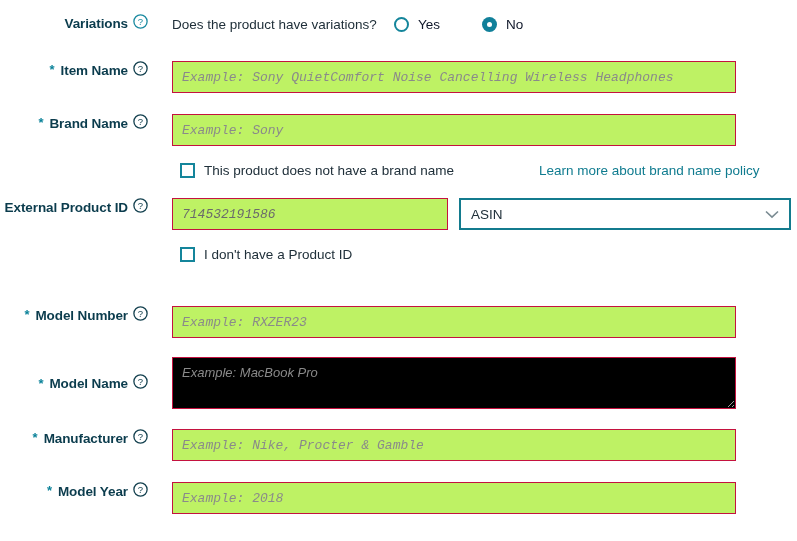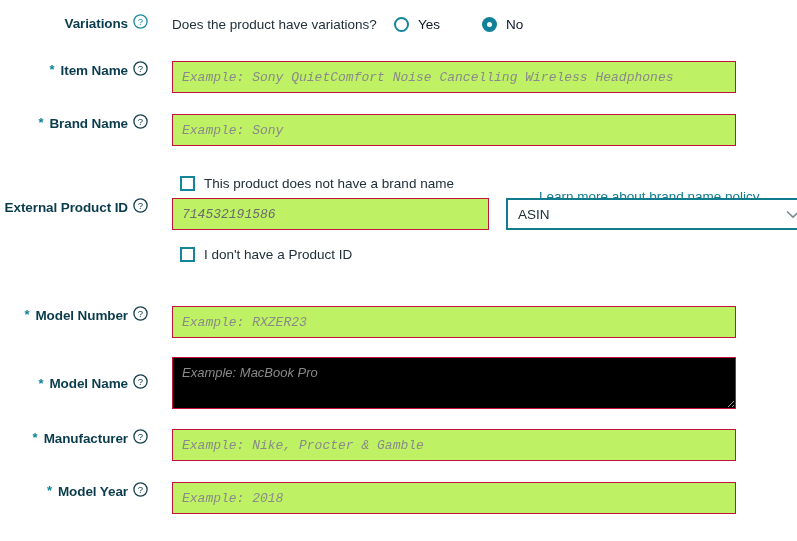--- a/index.html
+++ b/index.html
@@ -177,35 +177,35 @@
       </span>
     </div>
     <input class="field-input" style="width: 564px;" value="" placeholder="Example: Sony">
   </div>
 
   <div class="row" style="left:180px; top:163px; width:564px; align-items:center;">
     <div style="display:flex; align-items:center;">
       <span class="cb"></span>
       <span class="cb-label">This product does not have a brand name</span>
     </div>
-    <a class="link" style="margin-left:85px;margin-top:26px;">Learn more about brand name policy</a>
+    <a class="link" style="margin-left:85px;">Learn more about brand name policy</a>
   </div>
 
   <div class="row" style="left:0; top:198px;">
     <div class="label-cell">
       <span class="label-txt">External Product ID</span>
       <span class="help-icon">
         <svg width="15" height="15" viewBox="0 0 15 15">
           <circle cx="7.5" cy="7.5" r="6.6" fill="none" stroke="#14414f" stroke-width="1.3"></circle>
           <text x="7.5" y="11" font-size="9.5" font-family="Liberation Sans, sans-serif" fill="#14414f" text-anchor="middle">?</text>
         </svg>
       </span>
     </div>
-    <input class="field-input" style="width: 317px;" value="714532191586">
-    <div class="select-wrap" style="width:306px; margin-left:17px;">
+    <input class="field-input" style="width: 276px;" value="714532191586">
+    <div class="select-wrap" style="width:332px; margin-left:11px;">
       <span class="select-val">ASIN</span>
       <span class="chev">
         <svg width="14" height="9" viewBox="0 0 14 9">
           <polyline points="1,1.5 7,7.2 13,1.5" fill="none" stroke="#7a8b92" stroke-width="1.6"></polyline>
         </svg>
       </span>
     </div>
     <span style="margin-left:15px; margin-top:5px;">
       <svg width="16" height="19" viewBox="0 0 16 19">
         <path d="M4.2 8 V5.4 a3.8 3.8 0 0 1 7.6 0 V8" fill="none" stroke="#0b3340" stroke-width="1.7"></path>

